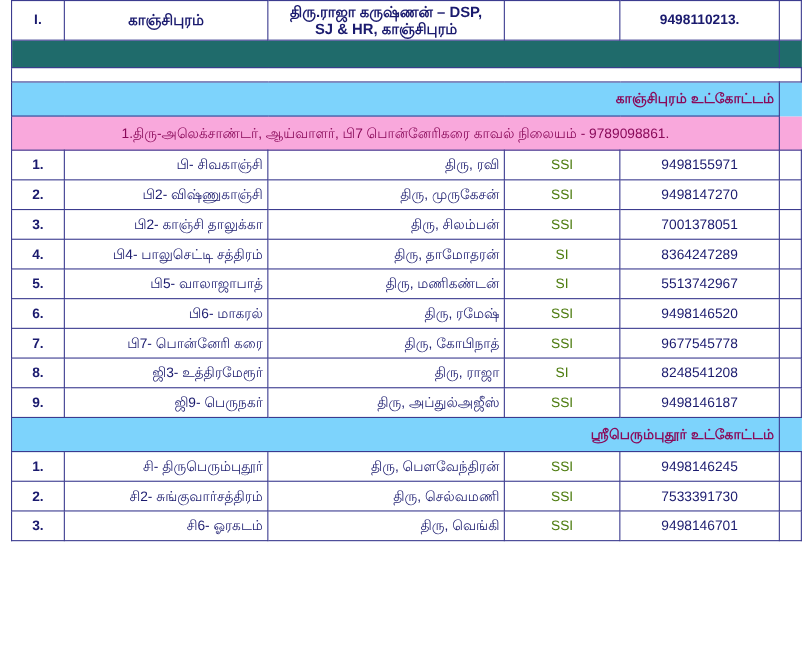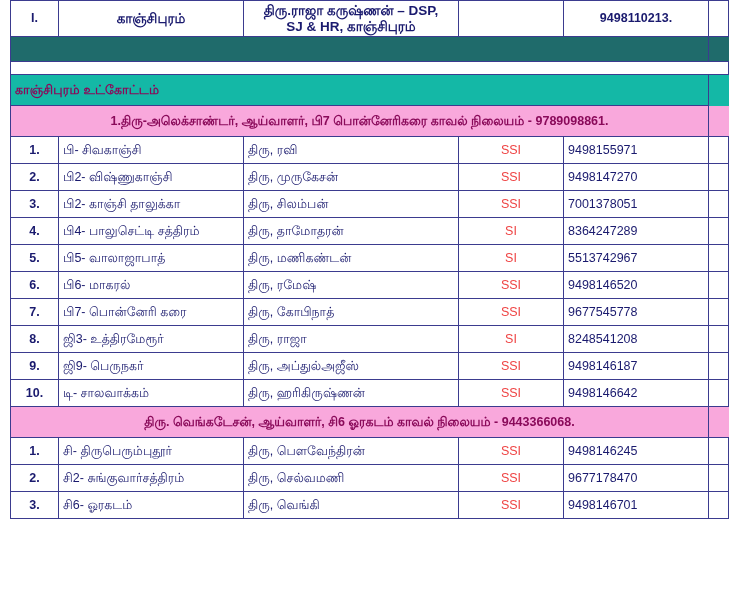--- a/index.html
+++ b/index.html
@@ -43,29 +43,29 @@
 
   .c-sl-cell {
     text-align: center;
     font-size: 12px;
     color: #1a1a6e;
     font-weight: bold;
   }
   .c-rank-cell {
     text-align: center;
     font-size: 12.5px;
-    color: #ef4444;
+    color: #4d7c0f;
   }
   .c-ph-cell {
-    text-align: left;
+    text-align: center;
     font-size: 13px;
     color: #1a1a6e;
   }
   .c-name-cell, .c-off-cell {
-    text-align: left;
+    text-align: right;
     font-size: 13px;
     color: #1a1a6e;
     padding-left: 8px;
   }
   .row-data td { height: 22px; }
 
   
   .row-top td {
     height: 26px;
     font-weight: bold;
@@ -86,32 +86,32 @@
     border-right: 1px solid #3b3b8f;
   }
   .band-white td {
     background: #ffffff;
     height: 8px;
     border: none;
   }
 
   
   .sect-title td {
-    background: #14b8a6;
-    text-align: left;
+    background: #7dd3fc;
+    text-align: right;
     font-weight: bold;
     font-size: 15px;
     color: #8a0a5a;
     height: 26px;
     letter-spacing: 0.2px;
   }
   .sect-sub td {
     background: #f9a8dc;
     text-align: center;
-    font-weight: bold;
+    font-weight: normal;
     font-size: 14px;
     color: #8a0a5a;
     height: 26px;
   }
   .edge-cell {
     border: 1px solid #3b3b8f;
     background: #ffffff;
   }
   .edge-none {
     border: none !important;
@@ -227,48 +227,40 @@
         <td class="edge-cell"></td>
       </tr>
       <tr class="row-data">
         <td class="c-sl-cell">9.</td>
         <td class="c-name-cell">ஜி9- பெருநகர்</td>
         <td class="c-off-cell">திரு, அப்துல்அஜீஸ்</td>
         <td class="c-rank-cell">SSI</td>
         <td class="c-ph-cell">9498146187</td>
         <td class="edge-cell"></td>
       </tr>
-      <tr class="row-data">
-        <td class="c-sl-cell">10.</td>
-        <td class="c-name-cell">டி- சாலவாக்கம்</td>
-        <td class="c-off-cell">திரு, ஹரிகிருஷ்ணன்</td>
-        <td class="c-rank-cell">SSI</td>
-        <td class="c-ph-cell">9498146642</td>
-        <td class="edge-cell"></td>
-      </tr>
-
-      <tr class="sect-sub">
-        <td colspan="5">திரு. வெங்கடேசன், ஆய்வாளர், சி6 ஓரகடம் காவல் நிலையம் - 9443366068.</td>
+
+      <tr class="sect-title">
+        <td colspan="5">ஸ்ரீபெரும்புதூர் உட்கோட்டம்</td>
         <td class="edge-none"></td>
       </tr>
 
       <tr class="row-data">
         <td class="c-sl-cell">1.</td>
         <td class="c-name-cell">சி- திருபெரும்புதூர்</td>
         <td class="c-off-cell">திரு, பௌவேந்திரன்</td>
         <td class="c-rank-cell">SSI</td>
         <td class="c-ph-cell">9498146245</td>
         <td class="edge-cell"></td>
       </tr>
       <tr class="row-data">
         <td class="c-sl-cell">2.</td>
         <td class="c-name-cell">சி2- சுங்குவார்சத்திரம்</td>
         <td class="c-off-cell">திரு, செல்வமணி</td>
         <td class="c-rank-cell">SSI</td>
-        <td class="c-ph-cell">9677178470</td>
+        <td class="c-ph-cell">7533391730</td>
         <td class="edge-cell"></td>
       </tr>
       <tr class="row-data">
         <td class="c-sl-cell">3.</td>
         <td class="c-name-cell">சி6- ஓரகடம்</td>
         <td class="c-off-cell">திரு, வெங்கி</td>
         <td class="c-rank-cell">SSI</td>
         <td class="c-ph-cell">9498146701</td>
         <td class="edge-cell"></td>
       </tr>

